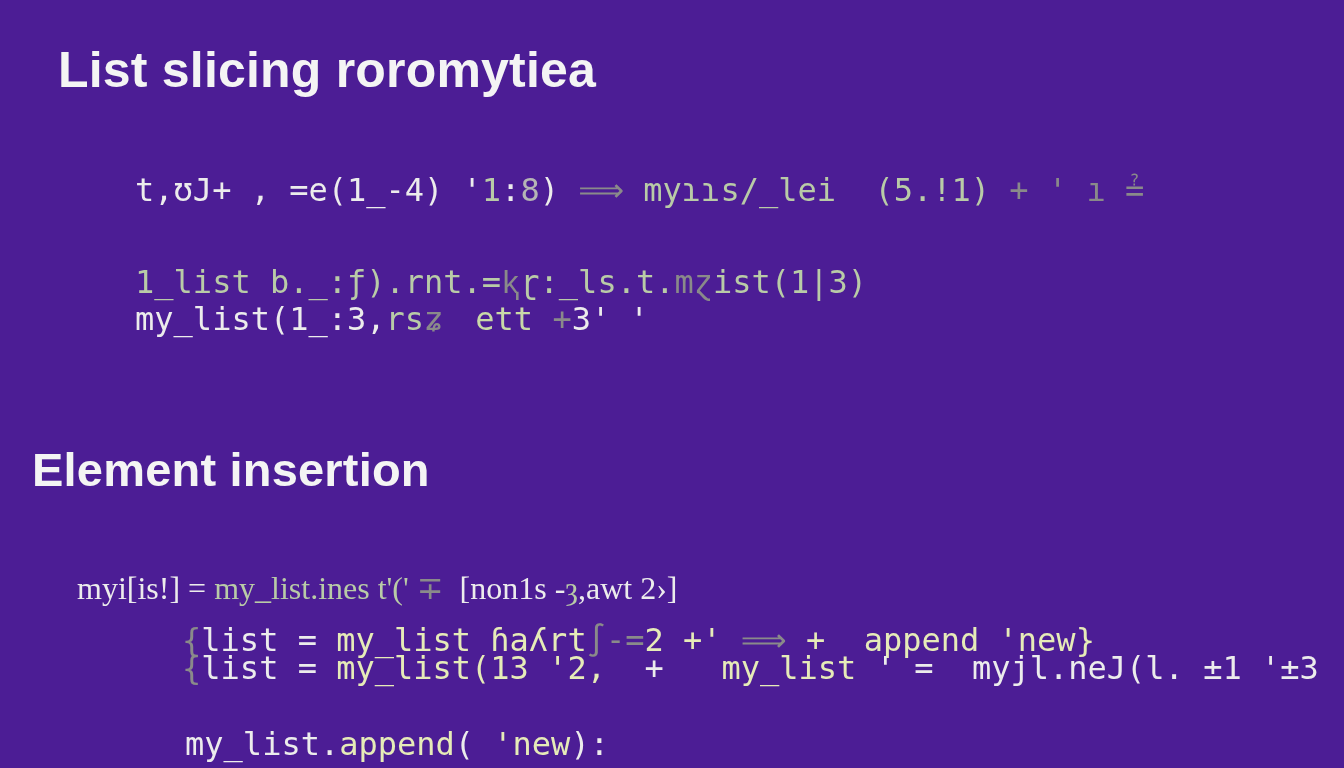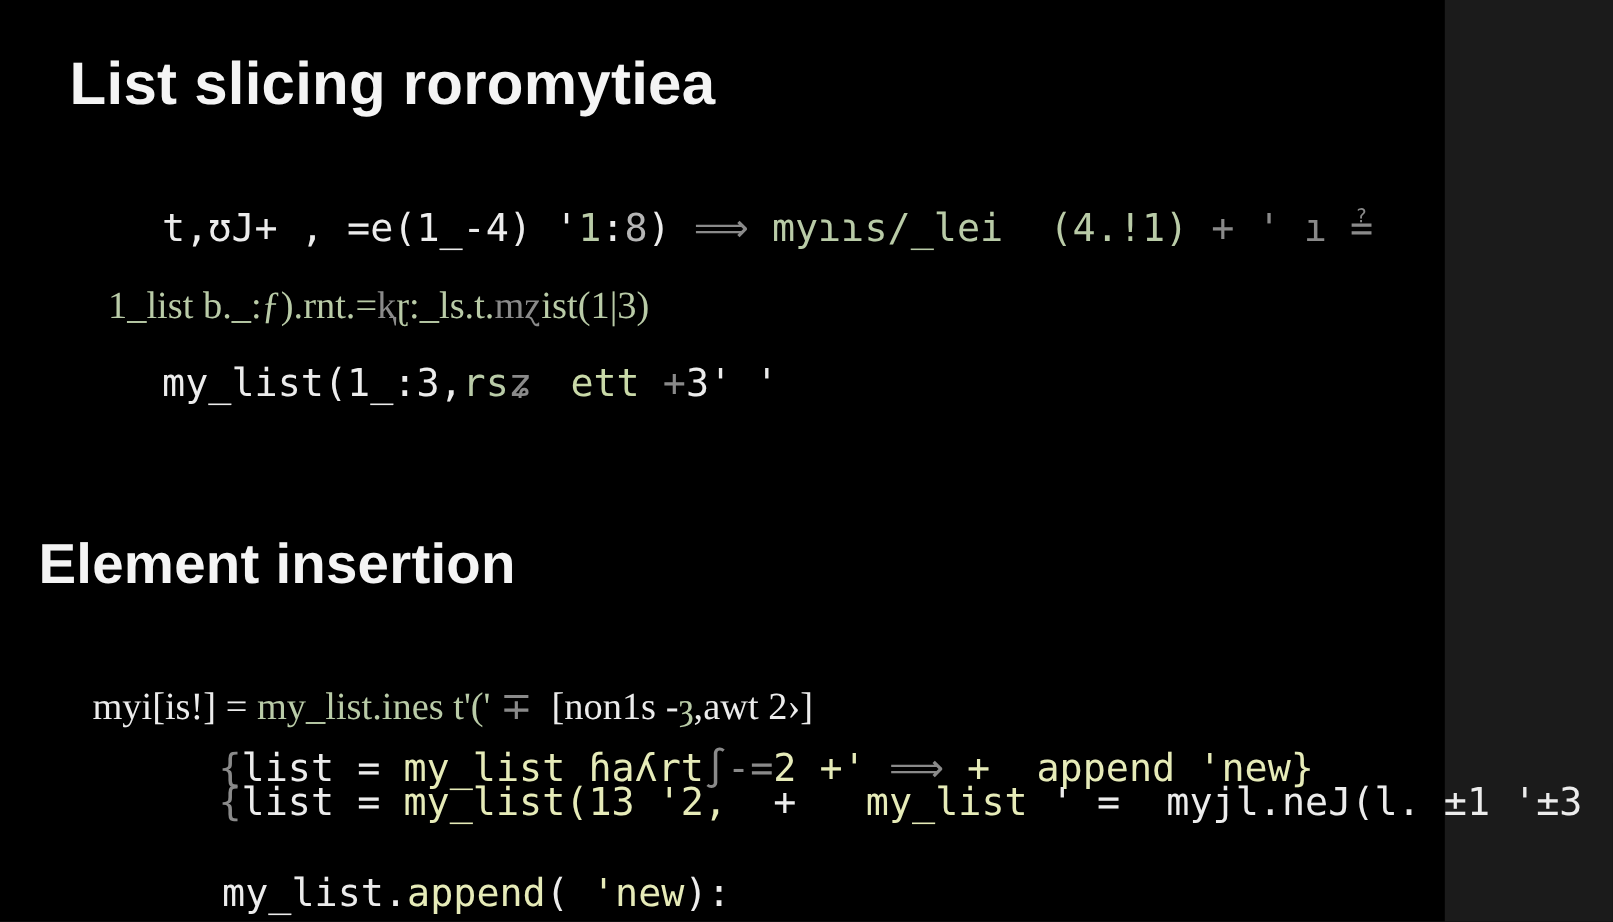--- a/index.html
+++ b/index.html
@@ -5,23 +5,23 @@
     html, body {
       margin: 0;
       padding: 0;
       width: 1344px;
       height: 768px;
       background: #1b1b1b;
       overflow: hidden;
     }
     .slide {
       position: relative;
-      width: 1204px;
+      width: 1344px;
       height: 768px;
-      background: #000000;
+      background: #4c1d95;
     }
     .heading {
       position: absolute;
       font-family: "Liberation Sans", sans-serif;
       font-weight: bold;
       color: #f4f4f4;
       margin: 0;
       white-space: nowrap;
       letter-spacing: 0.2px;
     }
@@ -37,37 +37,37 @@
       color: #ededed;
     }
     .w { color: #ececec; text-align: center; }
     .g { color: #b9cba7; }
     .gb { color: #c9d9a8; margin-left: 32px; }
     .y { color: #e6ebb8; }
     .dim { color: #8a8a8a; }
     .mid { color: #b5b5b5; }
 
     .l1 { left: 58px;  top: 124px; }
-    .l2 { left: 58px;  top: 188px; font-family: Liberation Serif, serif; }
+    .l2 { left: 58px;  top: 216px; }
     .l3 { left: 58px;  top: 253px; }
     .l4 { left: 58px;  top: 306px; }
     .l5 { left: 45px;  top: 522px; font-family: Liberation Serif, serif; }
     .l6 { left: 105px; top: 574px; }
     .l7 { left: 105px; top: 602px; }
     .l8 { left: 108px; top: 678px; }
   </style>
 </head>
 <body>
 
 <div class="slide">
 
   <h1 class="heading h1">List slicing roromytiea</h1>
 
   <div class="code-line l1">
-    <span class="w">t,ʊJ+ , =e(1_-4) '</span><span class="g">1</span><span class="w">:</span><span class="mid">8</span><span class="w">) </span><span class="dim">⟹ </span><span class="g">myɿɿs/_lei  (4.!1) </span><span class="dim">+ ' ı ≟</span>
+    <span class="w">t,ʊJ+ , =e(1_-4) '</span><span class="g">1</span><span class="w">:</span><span class="mid">8</span><span class="w">) </span><span class="dim">⟹ </span><span class="g">myɿɿs/_lei  (5.!1) </span><span class="dim">+ ' ı ≟</span>
   </div>
 
   <div class="code-line l2">
     <span class="g">1_list b._:ƒ).rnt.=</span><span class="dim">ⱪ</span><span class="g">ɽ:_ls.t.</span><span class="dim">mɀ</span><span class="g">ist(1|3)</span>
   </div>
 
   <div class="code-line l3">
     <span class="w">my_list(1_:3,</span><span class="g">rs</span><span class="dim">ʑ</span><span class="gb">ett </span><span class="dim">+</span><span class="w">3' '</span>
   </div>
 

